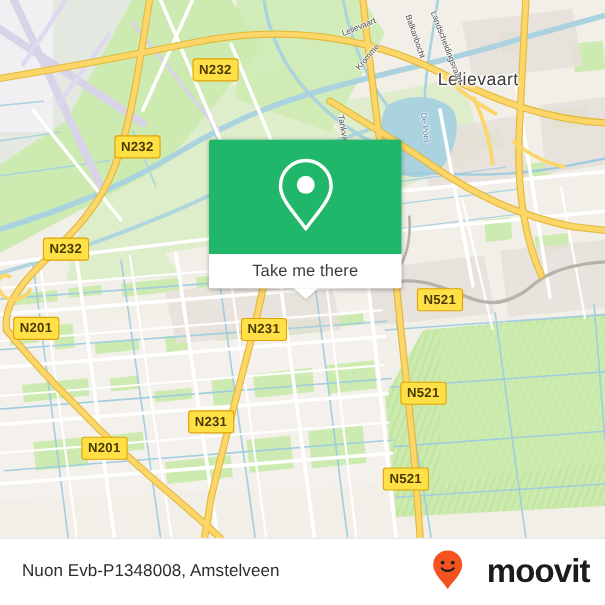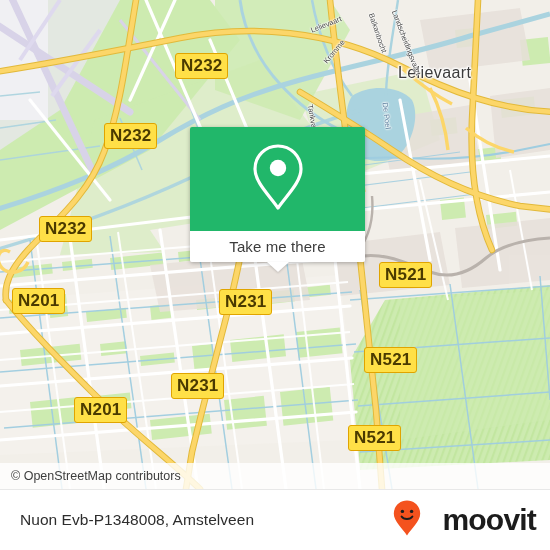--- a/index.html
+++ b/index.html
@@ -70,21 +70,21 @@
       0 0.8px 1.5px #ffffff, 0 -0.8px 1.5px #ffffff;
   }
 
   
   .shield {
     position: absolute;
     background: #ffe047;
     border: 1.4px solid #e0a400;
     border-radius: 3px;
     color: #4a3a00;
-    font-size: 17px;
+    font-size: 12px;
     font-weight: bold;
     line-height: 1;
     padding: 3px 5px 4px 5px;
     letter-spacing: 0.2px;
     box-sizing: border-box;
     text-align: center;
     font-family: "Liberation Sans", sans-serif;
   }
 
   
@@ -405,23 +405,20 @@
             <circle cx="28" cy="26" r="8.2" fill="#ffffff"></circle>
           </svg>
         </span>
       </div>
       <div id="card-bottom">
         <span id="card-label">Take me there</span>
         <div id="card-tail"></div>
       </div>
     </div>
 
-    <div id="attribution">
-      <span id="attribution-text">© OpenStreetMap contributors</span>
-    </div>
   </div>
 
   <div id="footer">
     <span id="footer-title">Nuon Evb-P1348008, Amstelveen</span>
     <span id="brand">
       <span>
         <svg width="30" height="38" viewBox="0 0 30 38" aria-hidden="true">
           <path d="M15 1.5 C7.5 1.5 1.8 7.3 1.8 14.6 C1.8 22.5 10.5 29.5 15 36.5 C19.5 29.5 28.2 22.5 28.2 14.6 C28.2 7.3 22.5 1.5 15 1.5 Z" fill="#f4521e"></path>
           <circle cx="10.4" cy="12.4" r="1.7" fill="#1c1c1c"></circle>
           <circle cx="19.6" cy="12.4" r="1.7" fill="#1c1c1c"></circle>

